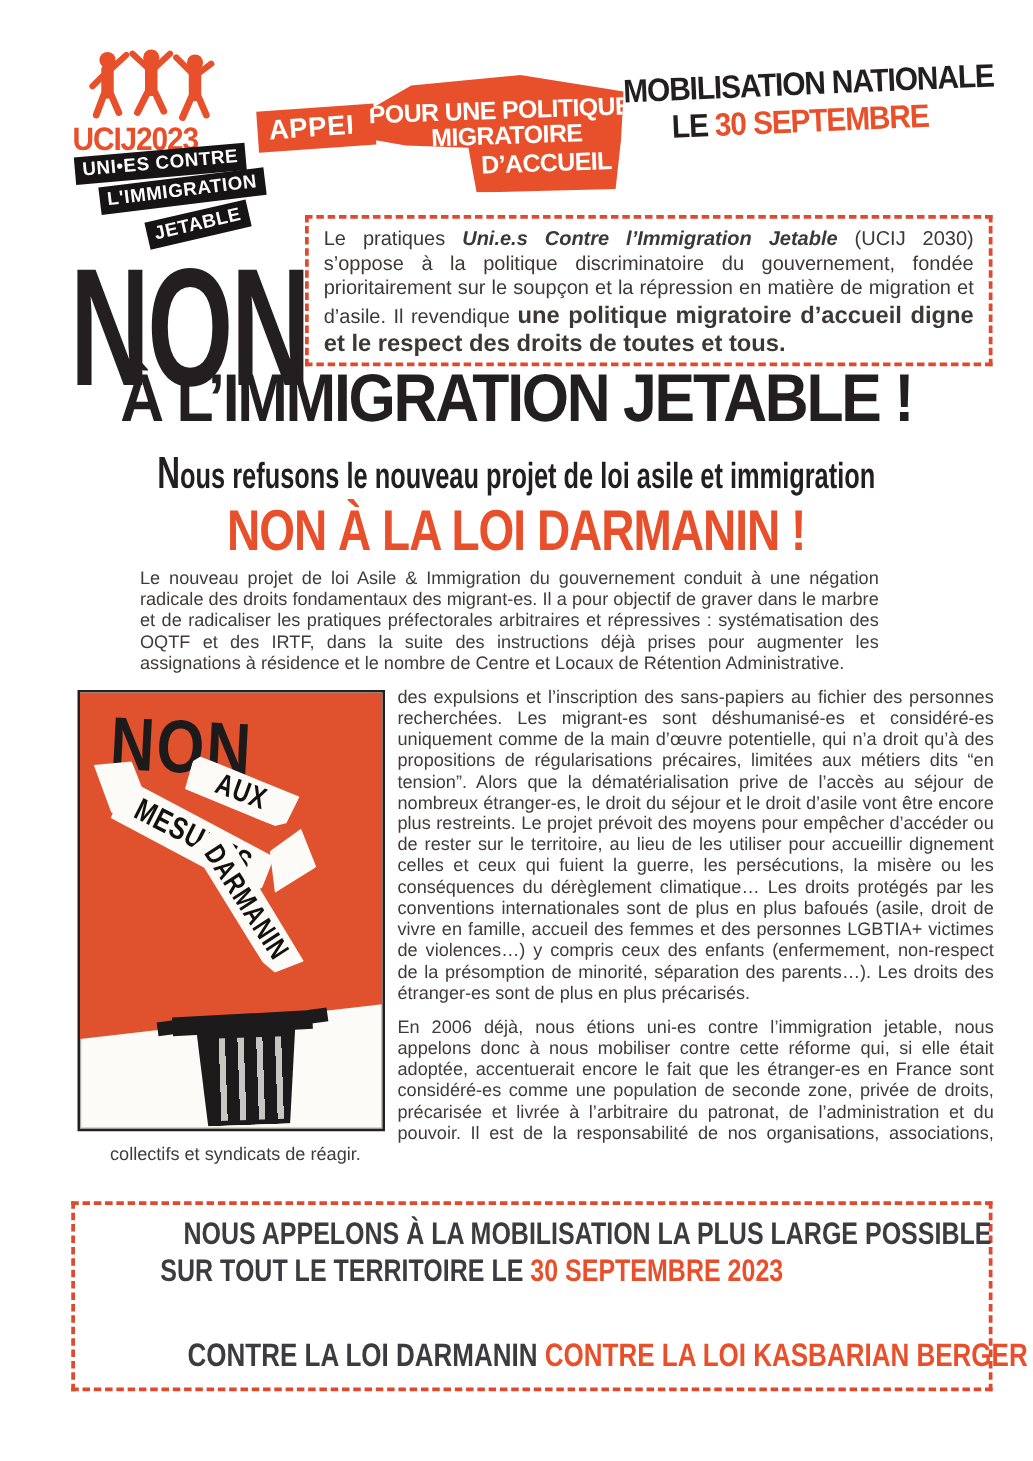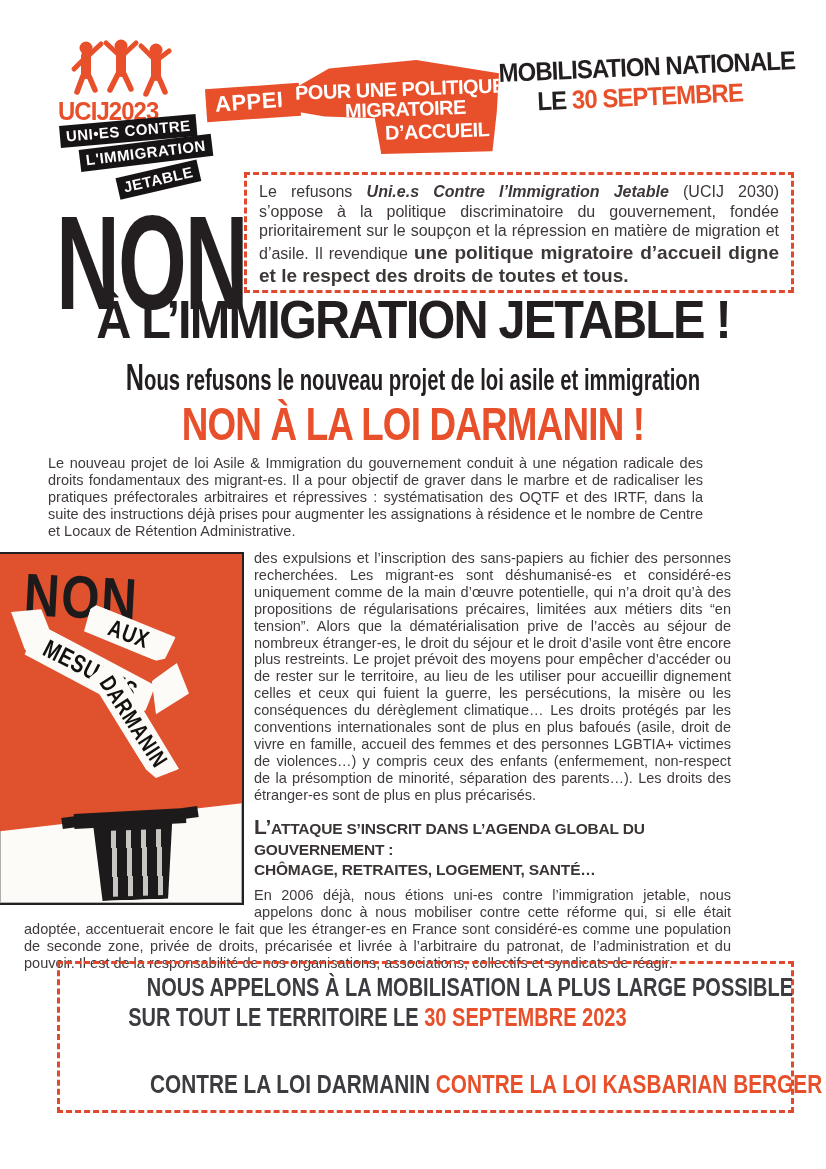--- a/index.html
+++ b/index.html
@@ -75,21 +75,21 @@
   }
   .hl-refusons::first-letter { font-size:36px; }
   .hl-darmanin {
     position:absolute; left:0; top:397px; width:826px; text-align:center;
     font-size:46px; font-weight:900; letter-spacing:-1px; white-space:nowrap;
     transform:scaleX(.8); transform-origin:center top; color:#e8502b;
   }
   
   .body-flow {
     position:absolute; left:0; top:455px; width:734px;
-    padding:0 31px 0 48px;
+    padding:0 31px 0 112px;
     font-size:14.5px; line-height:1.17; color:#403b3a; text-align:justify;
   }
   .body-flow p { margin:0 0 10px; }
   .p2-lead { white-space:nowrap; text-align:left; margin-bottom:2px !important; letter-spacing:-.1px; }
   .float-section { margin-left:-24px; width:707px; }
   .float-section::after { content:""; display:block; clear:both; }
   
   .illu {
     float:left; position:relative; width:246px; height:353px;
     margin:2px 10px 4px -26px;
@@ -181,21 +181,21 @@
   <div class="blob">
     <span class="blob-l1">POUR UNE POLITIQUE</span>
     <span class="blob-l2">MIGRATOIRE</span>
     <span class="blob-l3">D’ACCUEIL</span>
   </div>
 
   <div class="mob-line1">MOBILISATION NATIONALE</div>
   <div class="mob-line2"><span>LE </span><span class="accent">30 SEPTEMBRE</span></div>
 
   <div class="intro-box">
-    <span>Le refusons </span><span class="org">Uni.e.s Contre l’Immigration Jetable</span><span> (UCIJ 2030) s’oppose à la politique discriminatoire du gouvernement, fondée prioritairement sur le soupçon et la répression en matière de migration et d’asile. Il revendique </span><span class="strong">une politique migratoire d’accueil digne et le respect des droits de toutes et tous.</span>
+    <span>Le pratiques </span><span class="org">Uni.e.s Contre l’Immigration Jetable</span><span> (UCIJ 2030) s’oppose à la politique discriminatoire du gouvernement, fondée prioritairement sur le soupçon et la répression en matière de migration et d’asile. Il revendique </span><span class="strong">une politique migratoire d’accueil digne et le respect des droits de toutes et tous.</span>
   </div>
 
   <div class="hl-non">NON</div>
   <div class="hl-jetable">À L’IMMIGRATION JETABLE !</div>
   <div class="hl-refusons">Nous refusons le nouveau projet de loi asile et immigration</div>
   <div class="hl-darmanin">NON À LA LOI DARMANIN !</div>
 
   <div class="body-flow">
     <p>Le nouveau projet de loi Asile &amp; Immigration du gouvernement conduit à une négation radicale des droits fondamentaux des migrant-es. Il a pour objectif de graver dans le marbre et de radicaliser les pratiques préfectorales arbitraires et répressives : systématisation des OQTF et des IRTF, dans la suite des instructions déjà prises pour augmenter les assignations à résidence et le nombre de Centre et Locaux de Rétention Administrative.</p>
     <div class="float-section">
@@ -216,24 +216,20 @@
           </div>
         <div class="trash-handle trash-handle-left"></div>
         <div class="trash-handle trash-handle-right"></div>
         <div class="trash-rim"></div>
         <div class="trash-body">
           <div class="trash-slats"></div>
         </div>
       </div>
 
       <p>des expulsions et l’inscription des sans-papiers au fichier des personnes recherchées. Les migrant-es sont déshumanisé-es et considéré-es uniquement comme de la main d’œuvre potentielle, qui n’a droit qu’à des propositions de régularisations précaires, limitées aux métiers dits “en tension”. Alors que la dématérialisation prive de l’accès au séjour de nombreux étranger-es, le droit du séjour et le droit d’asile vont être encore plus restreints. Le projet prévoit des moyens pour empêcher d’accéder ou de rester sur le territoire, au lieu de les utiliser pour accueillir dignement celles et ceux qui fuient la guerre, les persécutions, la misère ou les conséquences du dérèglement climatique… Les droits protégés par les conventions internationales sont de plus en plus bafoués (asile, droit de vivre en famille, accueil des femmes et des personnes LGBTIA+ victimes de violences…) y compris ceux des enfants (enfermement, non-respect de la présomption de minorité, séparation des parents…). Les droits des étranger-es sont de plus en plus précarisés.</p>
-      <div class="subhead">
-        <span style="display:block; text-transform:uppercase;">L’attaque s’inscrit dans l’agenda global du gouvernement :</span>
-        <span style="display:block;">CHÔMAGE,  RETRAITES,  LOGEMENT,  SANTÉ…</span>
-      </div>
       <p>En 2006 déjà, nous étions uni-es contre l’immigration jetable, nous appelons donc à nous mobiliser contre cette réforme qui, si elle était adoptée, accentuerait encore le fait que les étranger-es en France sont considéré-es comme une population de seconde zone, privée de droits, précarisée et livrée à l’arbitraire du patronat, de l’administration et du pouvoir. Il est de la responsabilité de nos organisations, associations, collectifs et syndicats de réagir.</p>
     </div>
   </div>
 
   <div class="footer-box">
     <div class="footer-line">NOUS APPELONS À LA MOBILISATION LA PLUS LARGE POSSIBLE</div>
     <div class="footer-line"><span>SUR TOUT LE TERRITOIRE LE </span><span class="accent">30 SEPTEMBRE 2023</span></div>
     <div class="footer-line footer-line-3"><span>CONTRE LA LOI DARMANIN </span><span class="accent">CONTRE LA LOI KASBARIAN BERGER</span></div>
   </div>
 

